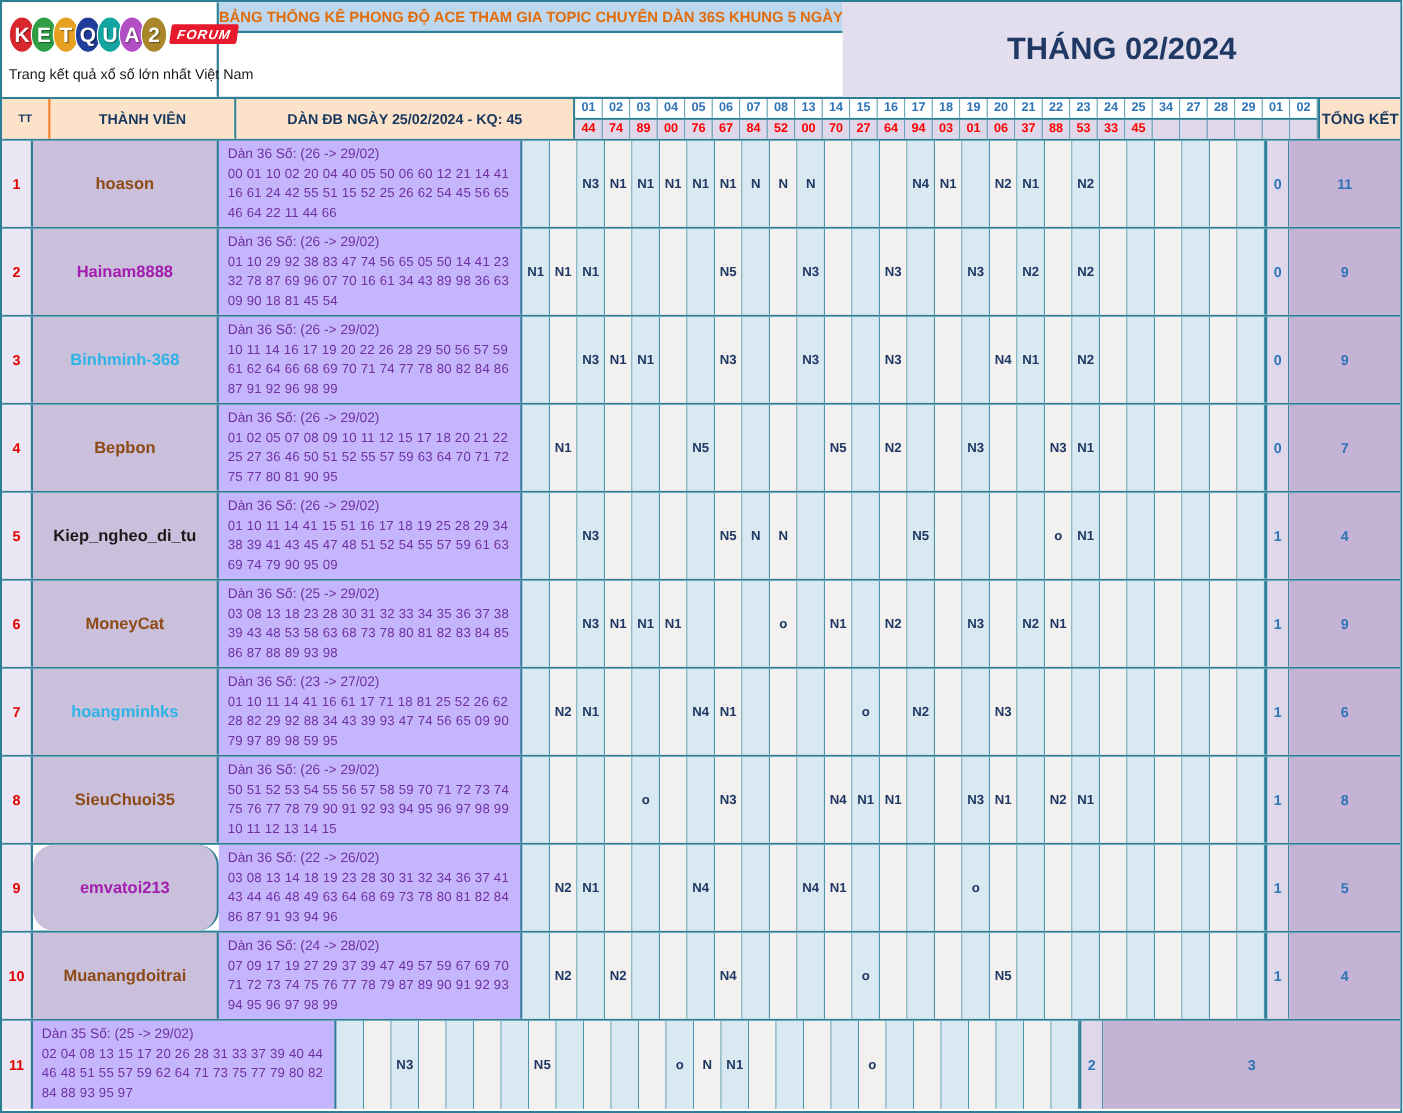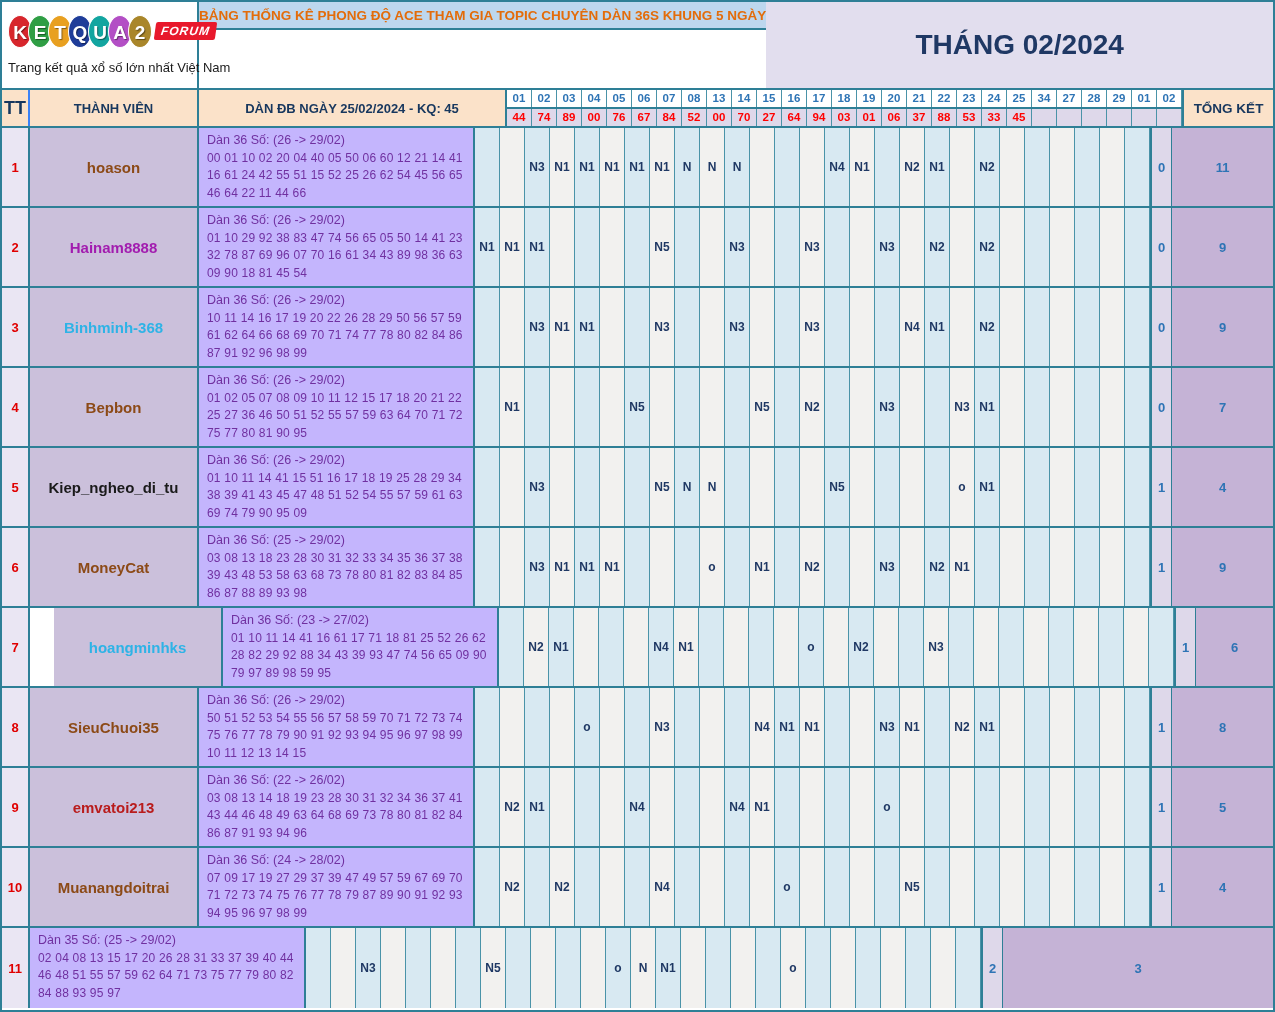--- a/index.html
+++ b/index.html
@@ -24,21 +24,21 @@
   .banner-title { height: 28px; background: #bdd7ee; border-bottom: 2px solid #2e7f96;
                   color: #e36c0a; font-weight: bold; font-size: 13.5px; display: flex;
                   align-items: center; justify-content: center; }
   .banner-month { flex: 1; background: #e2deee; color: #1f3864; font-weight: bold; font-size: 28px;
                   display: flex; align-items: center; justify-content: center; }
 
   
   .thead { display: flex; height: 38px; border-bottom: 2px solid #2e7f96; }
   .th { color: #17375e; font-weight: bold; background: #fbe2c9; display: flex;
         align-items: center; justify-content: center; }
-  .th.tt  { width: 28px;  font-size: 18px; border-right: 2px solid #3b82f6; }
+  .th.tt  { width: 44px;  font-size: 10px; border-right: 2px solid #f97316; }
   .th.member { width: 169px; font-size: 13px; border-right: 2px solid #2e7f96; }
   .th.dan { width: 308px; font-size: 13px; border-right: 2px solid #2e7f96; }
   .th.total { flex: 1; font-size: 13.5px; border-left: 2px solid #2e7f96; }
   .days-col { display: flex; flex-direction: column; }
   .day-nums, .day-vals { display: flex; height: 19px; }
   .day-nums { border-bottom: 2px solid #2e7f96; }
   .dh, .dr { width: 25px; text-align: center; font-weight: bold; font-size: 11.5px;
              line-height: 17px; border-right: 1px solid #4a93a8; }
   .dh { background: #ffffff; color: #2e74b5; }
   .dr { background: #ded8ea; color: #ff0000; }
@@ -396,21 +396,21 @@
             <div class="mc even"></div>
             <div class="mc odd"></div>
             <div class="mc even"></div>
           </div>
     <div class="td t1">1</div>
     <div class="td t2">9</div>
   </div>
 
   <div class="trow">
     <div class="td tt">7</div>
-    <div class="td member" style="color: rgb(46, 179, 230); margin-left: 24px;">hoangminhks</div>
+    <div class="td member" style="color: rgb(46, 179, 230);">hoangminhks</div>
     <div class="td dan">
       <div class="dan-title">Dàn 36 Số: (23 -&gt; 27/02)</div>
       <div class="dan-numbers">01 10 11 14 41 16 61 17 71 18 81 25 52 26 62 28 82 29 92 88 34 43 39 93 47 74 56 65 09 90 79 97 89 98 59 95</div>
     </div>
     <div class="marks">
             <div class="mc even"></div>
             <div class="mc odd">N2</div>
             <div class="mc even">N1</div>
             <div class="mc odd"></div>
             <div class="mc even"></div>
@@ -476,21 +476,21 @@
             <div class="mc even"></div>
             <div class="mc odd"></div>
             <div class="mc even"></div>
           </div>
     <div class="td t1">1</div>
     <div class="td t2">8</div>
   </div>
 
   <div class="trow">
     <div class="td tt">9</div>
-    <div class="td member" style="color: #b91c1c;">emvatoi213</div>
+    <div class="td member" style="color: #a21caf; border-radius: 19px;">emvatoi213</div>
     <div class="td dan">
       <div class="dan-title">Dàn 36 Số: (22 -&gt; 26/02)</div>
       <div class="dan-numbers">03 08 13 14 18 19 23 28 30 31 32 34 36 37 41 43 44 46 48 49 63 64 68 69 73 78 80 81 82 84 86 87 91 93 94 96</div>
     </div>
     <div class="marks">
             <div class="mc even"></div>
             <div class="mc odd">N2</div>
             <div class="mc even">N1</div>
             <div class="mc odd"></div>
             <div class="mc even"></div>

